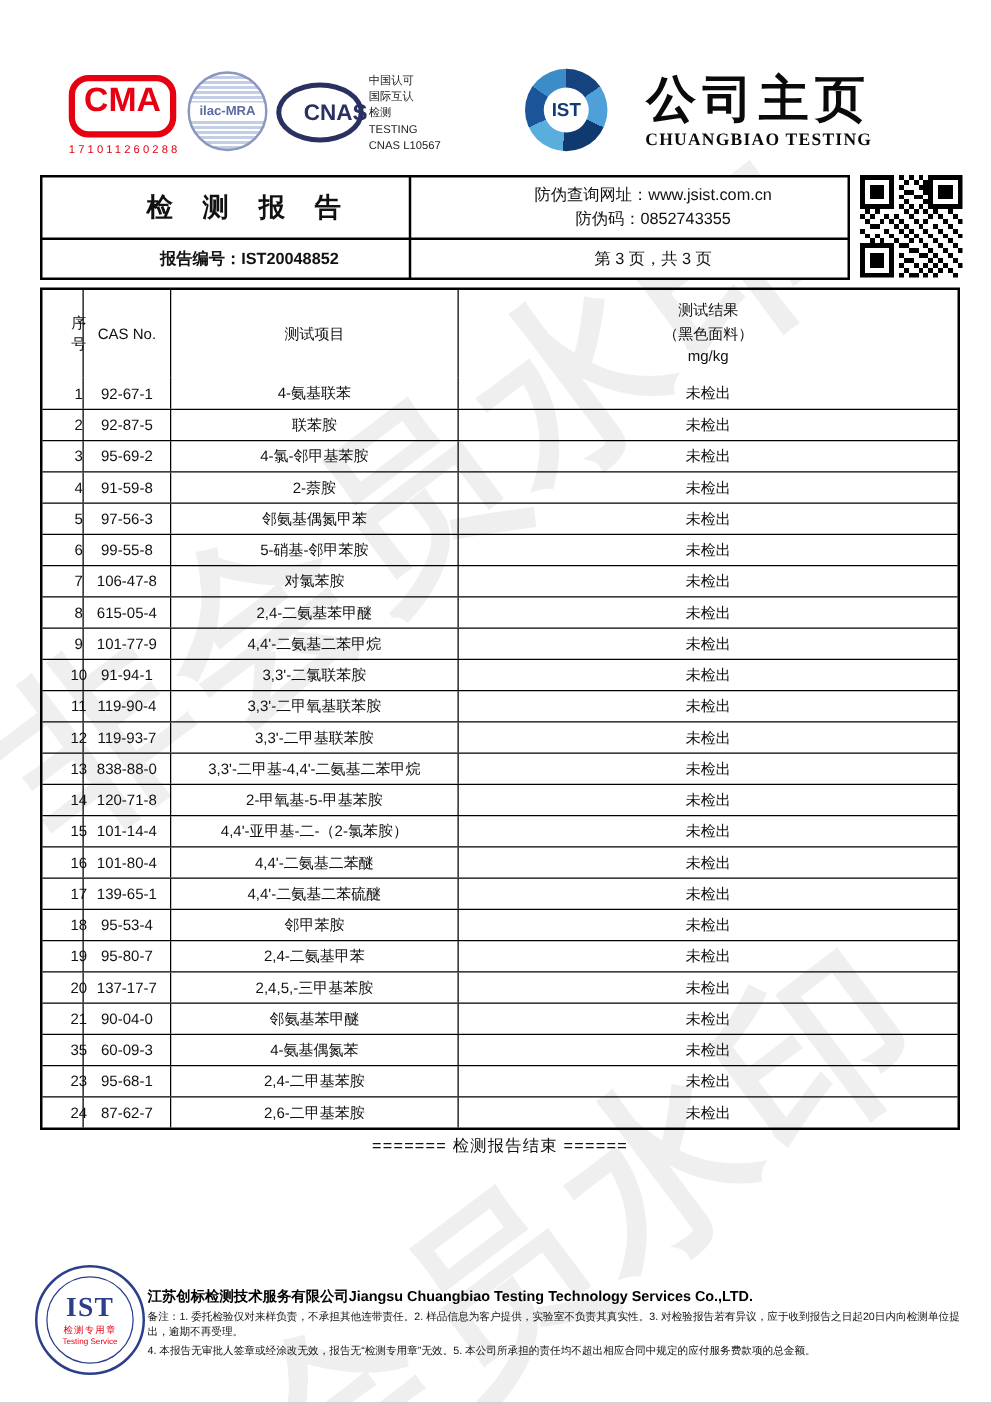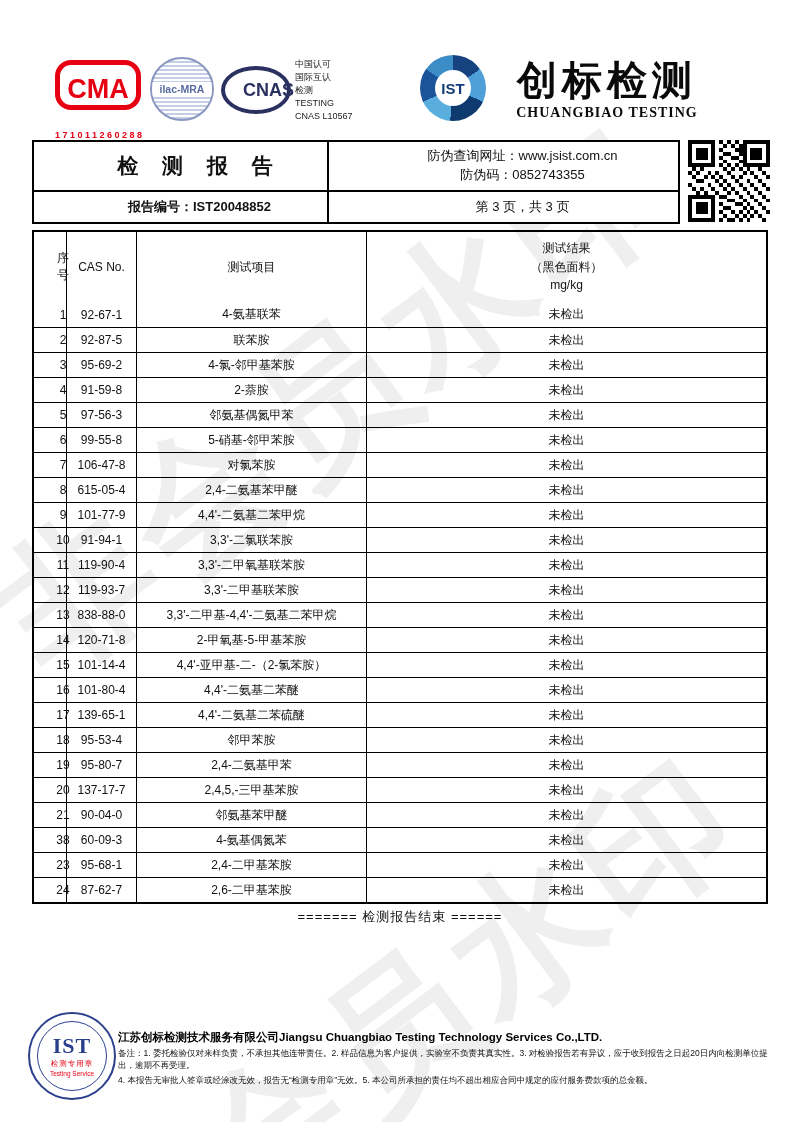--- a/index.html
+++ b/index.html
@@ -12,23 +12,23 @@
   .wm{
     position:absolute; font-size:150px; font-weight:bold; white-space:nowrap;
     color:rgba(100,100,100,0.10); transform:rotate(-37deg); pointer-events:none;
     letter-spacing:8px; z-index:0;
   }
   .wm1{ left:-60px; top:300px; }
   .wm2{ left:10px; top:930px; }
   
   .cma{ position:absolute; left:55px; top:60px; text-align:center; }
   .cma-box{ width:86px; height:50px; border:5px solid #e60012; border-radius:16px;
-    display:flex; align-items:flex-end; justify-content:center; }
+    display:flex; align-items:flex-start; justify-content:center; }
   .cma-box span{ font-size:27px; font-weight:900; color:#e60012; letter-spacing:0; }
-  .cma-num{ margin-top:20px; font-size:9px; font-weight:bold; color:#e60012; letter-spacing:2.5px; }
+  .cma-num{ margin-top:4px; font-size:9px; font-weight:normal; color:#e60012; letter-spacing:2.5px; }
   .ilac{ position:absolute; left:150px; top:57px; width:64px; height:64px; border-radius:50%;
     border:2px solid #8a97c0; overflow:hidden;
     background:repeating-linear-gradient(180deg,#fff 0 2px,#c3cde6 2px 4px); }
   .ilac-label{ position:absolute; top:50%; left:0; right:0; transform:translateY(-50%);
     background:#fff; font-size:10.5px; font-weight:bold; color:#5a6ca0; text-align:center; padding:1px 0; }
   .cnas{ position:absolute; left:221px; top:66px; width:70px; height:48px;
     border:4px solid #2a3160; border-radius:50%;
     display:flex; align-items:center; justify-content:center; background:#fff; }
   .cnas span{ font-size:18px; font-weight:900; color:#2a3160;margin-left:25px; }
   .cert-text{ position:absolute; left:295px; top:58px; font-size:9px; line-height:1.45; color:#222; }
@@ -115,21 +115,21 @@
     <div>检测</div>
     <div>TESTING</div>
     <div>CNAS L10567</div>
   </div>
 
   <div class="ist-logo">
     <div class="ist-core">IST</div>
   </div>
 
   <div class="brand">
-    <div class="brand-cn">创标检测</div>
+    <div class="brand-cn">公司主页</div>
     <div class="brand-en">CHUANGBIAO TESTING</div>
   </div>
 
   <div class="hdr-table">
     <div class="hdr-cell">
       <div class="hdr-title">检 测 报 告</div>
     </div>
     <div class="hdr-cell">
       <div class="hdr-anti">防伪查询网址：www.jsist.com.cn</div>
       <div class="hdr-anti">防伪码：0852743355</div>
@@ -317,21 +317,21 @@
     </div>
 
     <div class="tr row">
       <div class="td c-no">21</div>
       <div class="td c-cas">90-04-0</div>
       <div class="td c-item">邻氨基苯甲醚</div>
       <div class="td c-result">未检出</div>
     </div>
 
     <div class="tr row">
-      <div class="td c-no">38</div>
+      <div class="td c-no">35</div>
       <div class="td c-cas">60-09-3</div>
       <div class="td c-item">4-氨基偶氮苯</div>
       <div class="td c-result">未检出</div>
     </div>
 
     <div class="tr row">
       <div class="td c-no">23</div>
       <div class="td c-cas">95-68-1</div>
       <div class="td c-item">2,4-二甲基苯胺</div>
       <div class="td c-result">未检出</div>

